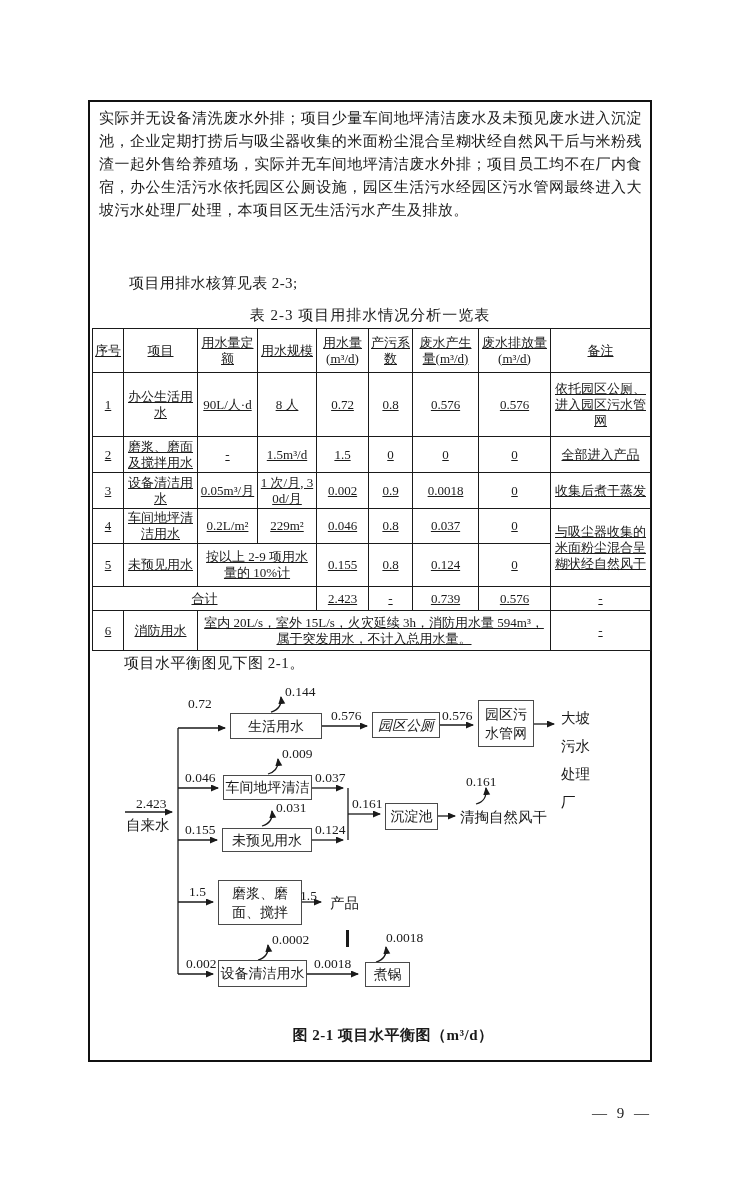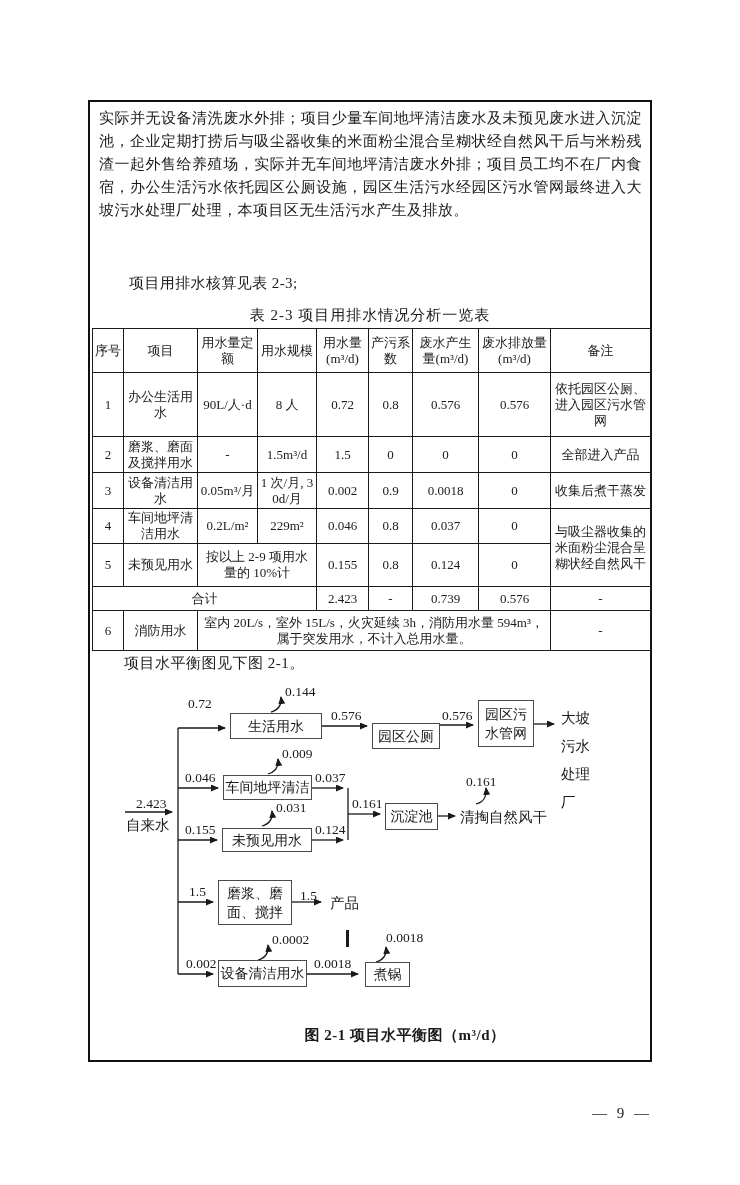--- a/index.html
+++ b/index.html
@@ -24,20 +24,21 @@
     font-size:15px; text-indent:2em; letter-spacing:0.4px;
   }
   .tbl-title {
     position:absolute; left:90px; top:306px; width:560px;
     text-align:center; font-size:15px; letter-spacing:1px;
   }
   table.water {
     position:absolute; left:92px; top:328px; width:558px;
     border-collapse:collapse; table-layout:fixed;
     font-size:13px;
+    text-decoration:underline;
   }
   table.water td {
     border:1px solid #1a1a1a; text-align:center; vertical-align:middle;
     padding:1px 2px; line-height:16px; word-break:break-all;
   }
   tr.h44 { height:44px; } tr.h64 { height:64px; } tr.h36 { height:36px; }
   tr.h35 { height:35px; } tr.h43 { height:43px; } tr.h24 { height:24px;margin-left:24px; }
   tr.h40 { height:40px; }
   .diagram { position:absolute; left:88px; top:652px; width:562px; height:410px; }
   .dg-intro { position:absolute; left:36px; top:2px; font-size:15px; letter-spacing:0.5px;text-align:right; }
@@ -52,21 +53,21 @@
     position:absolute; font-size:13.5px;
     font-family:"Liberation Serif","DejaVu Serif",serif; white-space:nowrap;
   }
   .cn { position:absolute; font-size:14.5px; white-space:nowrap; }
   .wwtp { position:absolute; white-space:normal; font-size:14.5px; line-height:28px; width:34px; }
   .stray { position:absolute; width:3px; height:17px; background:#1a1a1a; }
   .dg-note { position:absolute; left:26px; top:343px; font-size:14.5px; letter-spacing:0.5px; }
   .dg-note b { letter-spacing:2px; }
   .dg-caption {
     position:absolute; left:0; top:374px; width:610px; text-align:center;
-    font-weight:bold; font-size:15px; letter-spacing:0.5px;margin-left:12px;
+    font-weight:bold; font-size:15px; letter-spacing:0.5px;
   }
   .page-num { position:absolute; left:592px; top:1105px; font-size:15px; word-spacing:6px; }
 </style>
 </head>
 <body>
 
 <div class="page-box"></div>
 
 <p class="para">实际并无设备清洗废水外排；项目少量车间地坪清洁废水及未预见废水进入沉淀池，企业定期打捞后与吸尘器收集的米面粉尘混合呈糊状经自然风干后与米粉残渣一起外售给养殖场，实际并无车间地坪清洁废水外排；项目员工均不在厂内食宿，办公生活污水依托园区公厕设施，园区生活污水经园区污水管网最终进入大坡污水处理厂处理，本项目区无生活污水产生及排放。</p>
 <p class="table-intro">项目用排水核算见表 2-3;</p>
@@ -243,26 +244,26 @@
       </g>
     <g>
         <path d="M288,310 C295,308 299,304 298,295" marker-end="url(#ah)"></path>
       </g>
   </svg>
 
   <span class="num" style="left:48px; top:144px;">2.423</span>
   <span class="cn" style="left:38px; top:164px;">自来水</span>
 
   <div class="box" style="left:142px; top:61px; width:92px; height:26px;text-align:right;">生活用水</div>
-  <div class="box" style="left:284px; top:71px; width:68px; height:26px;">园区公厕</div>
+  <div class="box" style="left:284px; top:60px; width:68px; height:26px;font-style:italic;">园区公厕</div>
   <div class="box" style="left:390px; top:48px; width:56px; height:47px; white-space:normal;">园区污水管网</div>
   <div class="box" style="left:135px; top:123px; width:89px; height:25px;">车间地坪清洁</div>
   <div class="box" style="left:134px; top:176px; width:90px; height:24px;">未预见用水</div>
   <div class="box" style="left:297px; top:151px; width:53px; height:27px;">沉淀池</div>
-  <div class="box" style="left:130px; top:228px; width:74px; height:45px; white-space:normal; padding:0 5px;">磨浆、磨面、搅拌</div>
+  <div class="box" style="left:130px; top:228px; width:84px; height:45px; white-space:normal; padding:0 5px;">磨浆、磨面、搅拌</div>
   <div class="box" style="left:130px; top:308px; width:89px; height:27px;">设备清洁用水</div>
   <div class="box" style="left:277px; top:310px; width:45px; height:25px;">煮锅</div>
 
   <span class="num" style="left:100px; top:44px;">0.72</span>
   <span class="num" style="left:197px; top:32px;">0.144</span>
   <span class="num" style="left:243px; top:56px;">0.576</span>
   <span class="num" style="left:354px; top:56px;">0.576</span>
   <div class="wwtp" style="left:473px; top:52px;">大坡污水处理厂</div>
 
   <span class="num" style="left:97px; top:118px;">0.046</span>

